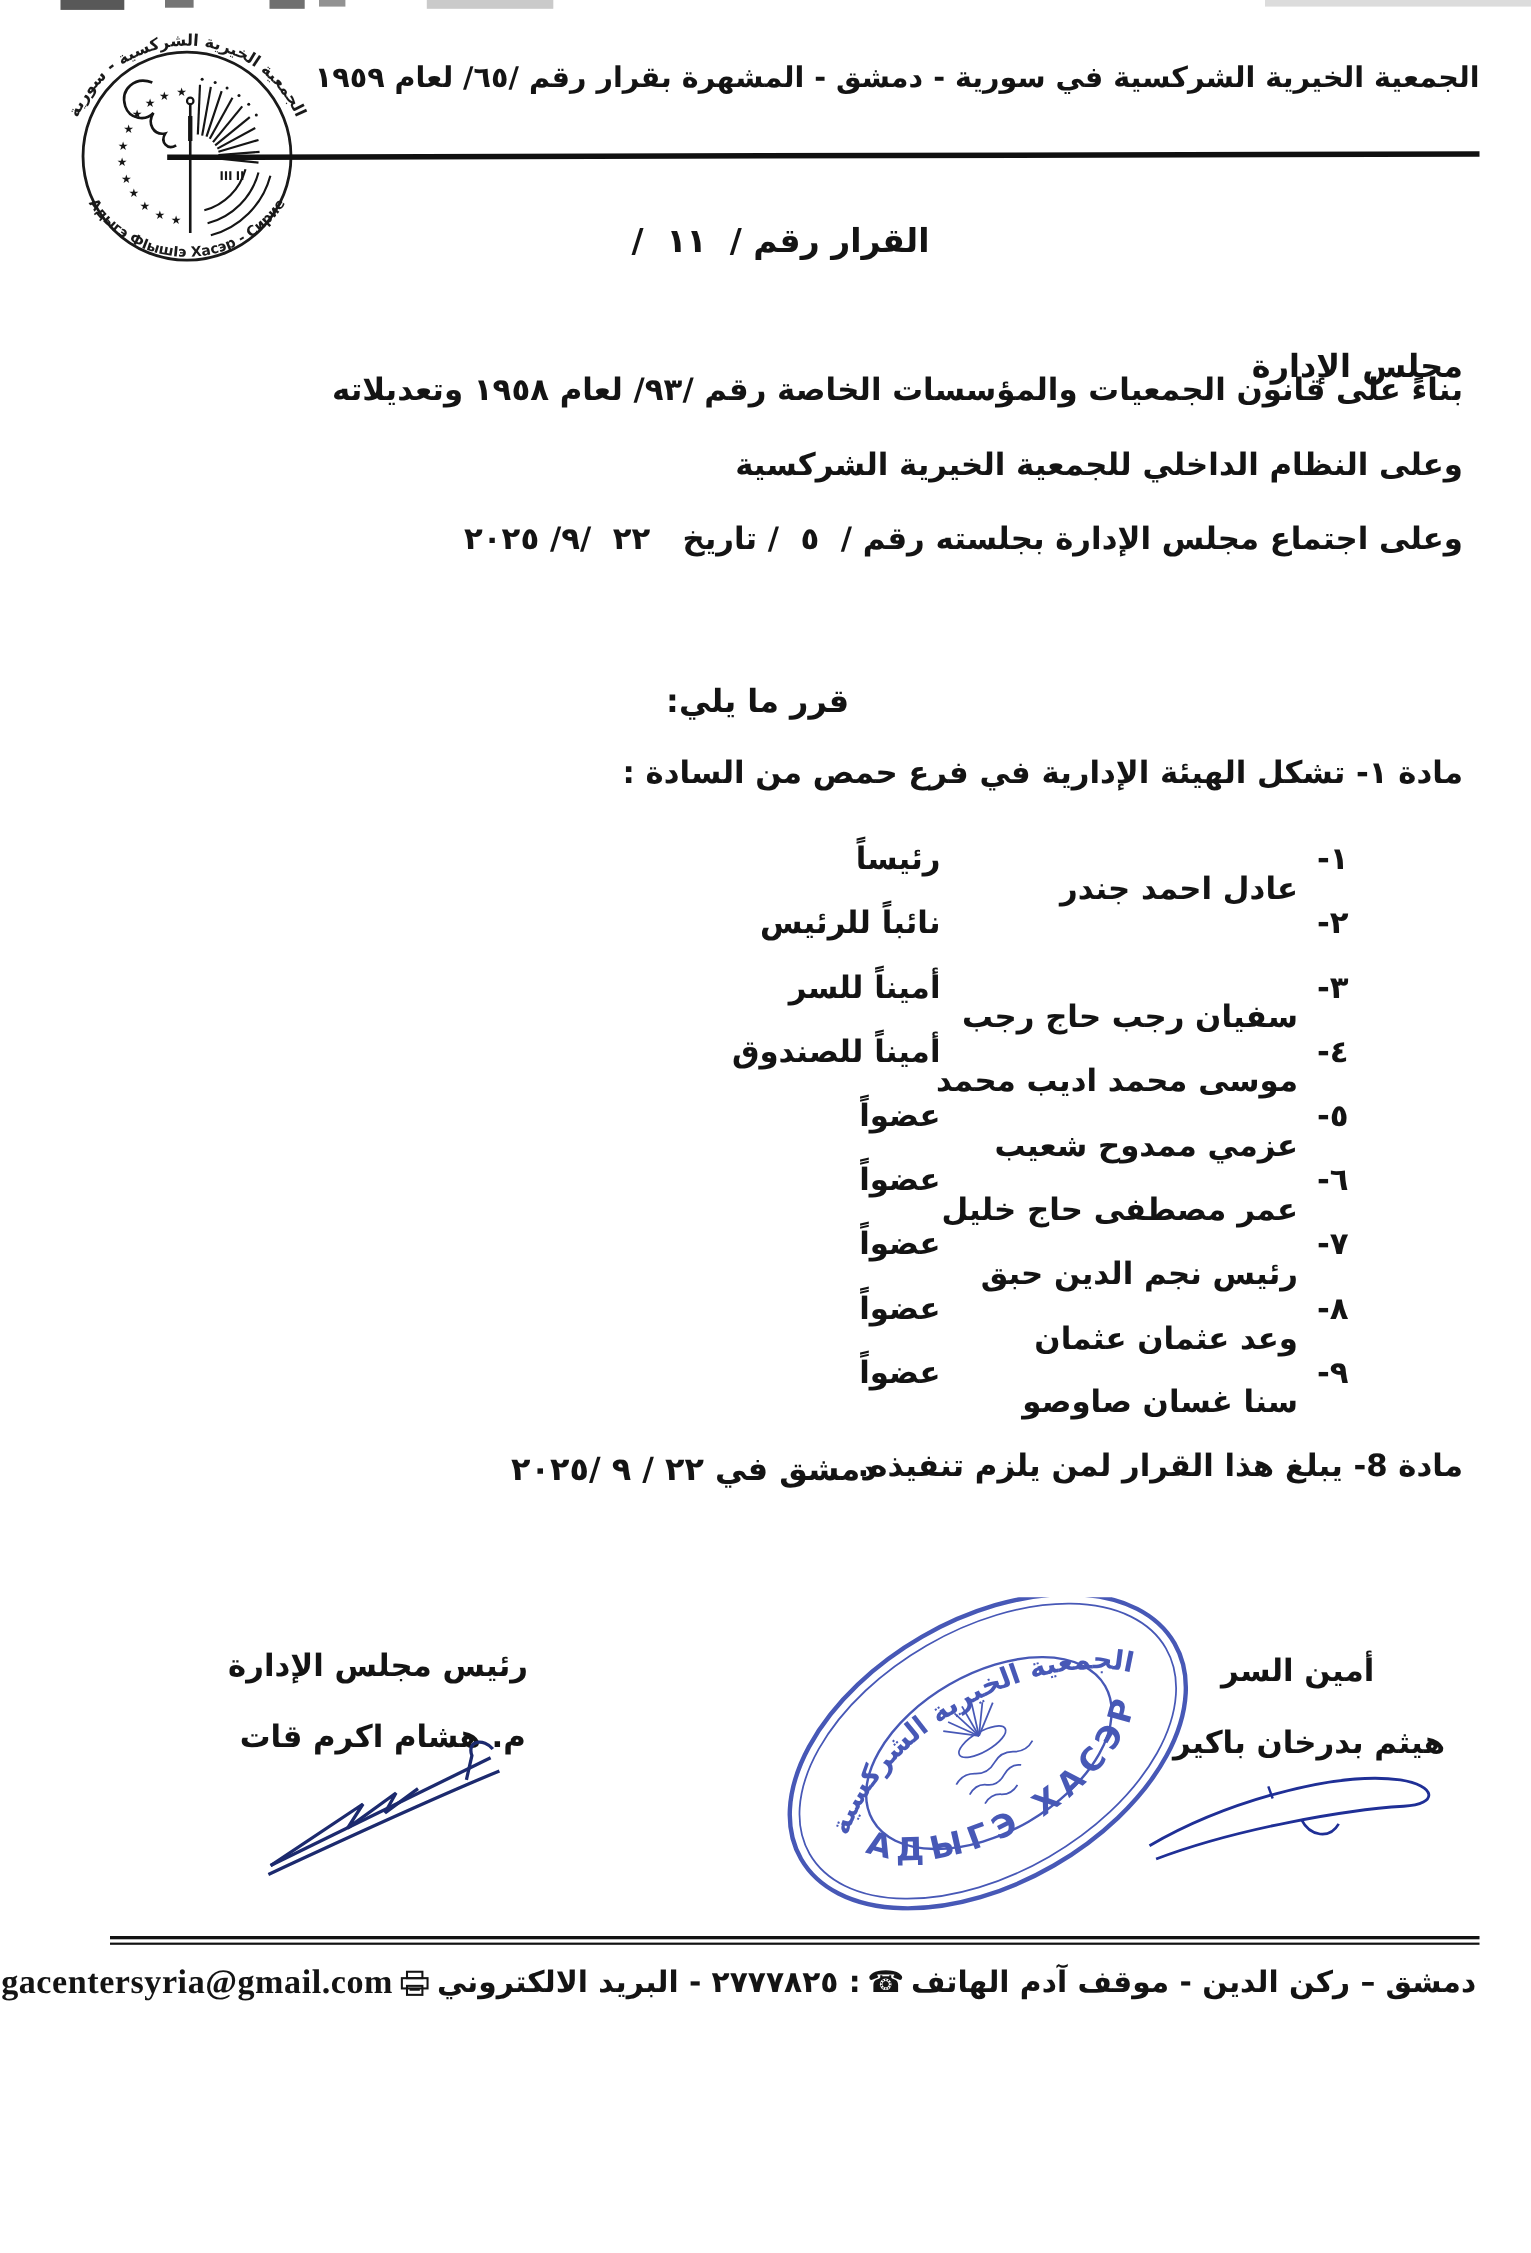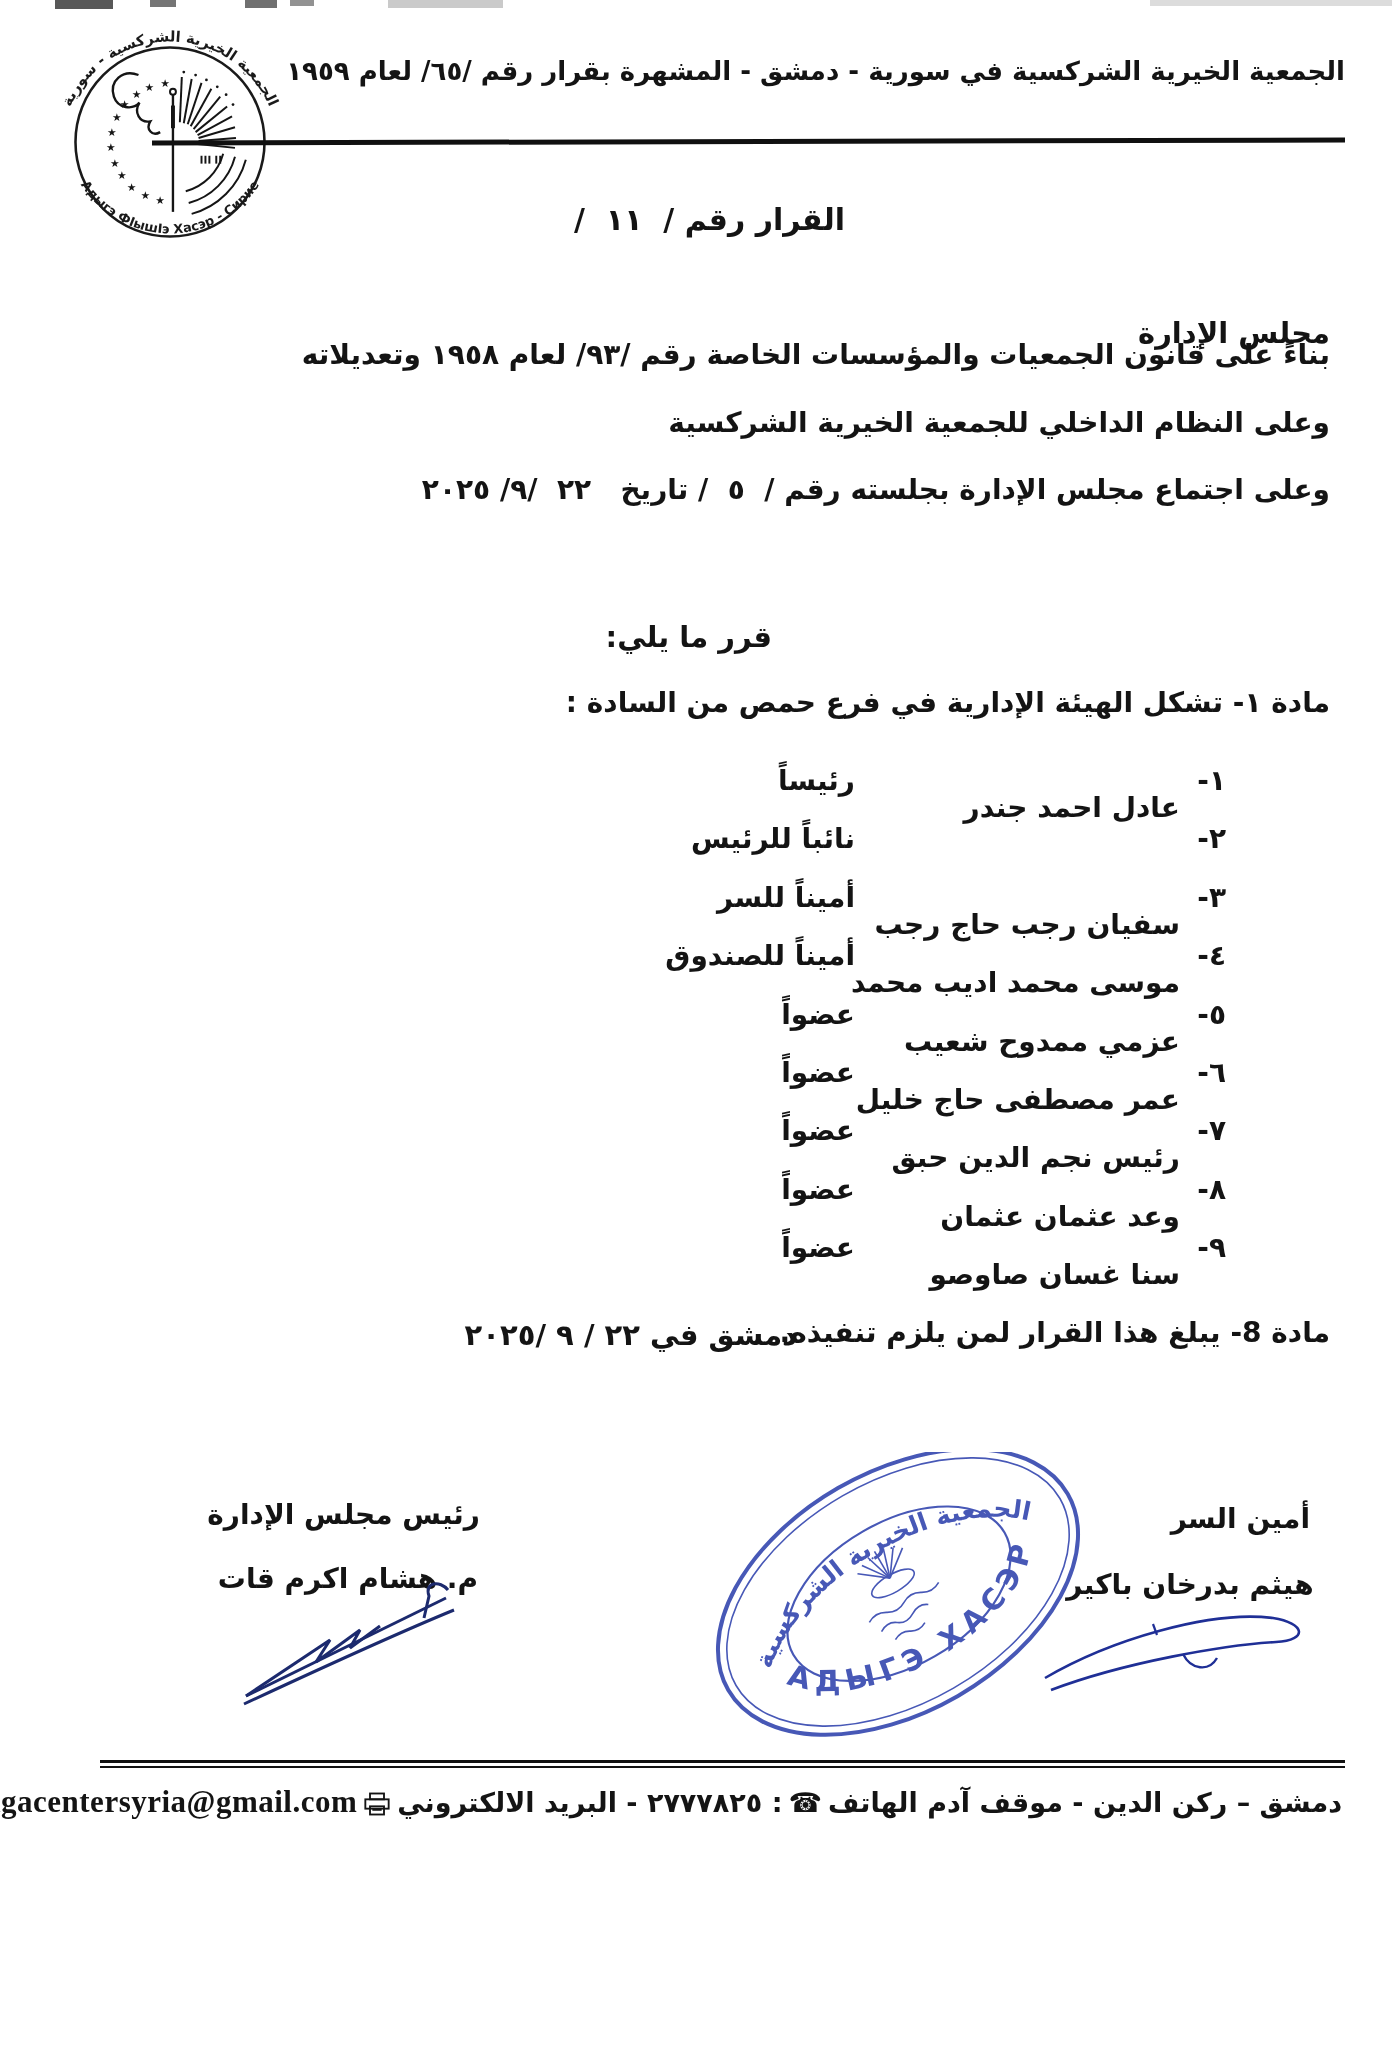--- a/index.html
+++ b/index.html
@@ -14,21 +14,21 @@
   .title{right:547px;top:202px;font-size:30px;letter-spacing:1px;}
   .board{right:62px;top:276px;font-size:29px;margin-top:40px;}
   .pre{right:62px;font-size:28px;}
   .decided{right:620px;top:620px;font-size:29px;}
   .article{right:62px;font-size:28px;}
   .row{position:absolute;right:166px;left:0;height:42px;font-size:28px;font-weight:bold;direction:rtl;}
   .row .num{position:absolute;right:0;white-space:nowrap;}
   .row .name{position:absolute;right:46px;white-space:nowrap;margin-top:27px;}
   .row .role{position:absolute;right:371px;white-space:nowrap;}
   .dateline{right:595px;top:1318px;font-size:29px;}
-  .sig-title{font-size:28px;text-align:right;}
+  .sig-title{font-size:28px;text-align:left;}
   .sig-name{font-size:28px;text-align:center;}
   .footer-line{right:50px;top:1784px;font-size:27px;display:flex;align-items:center;gap:6px;direction:rtl;font-weight:bold;}
   .footer-email{font-family:"Liberation Serif","DejaVu Serif",serif;font-weight:bold;font-size:31px;direction:ltr;letter-spacing:0.5px;}
   svg{display:block;}
 </style>
 </head>
 <body>
 
 <div class="page">
 

